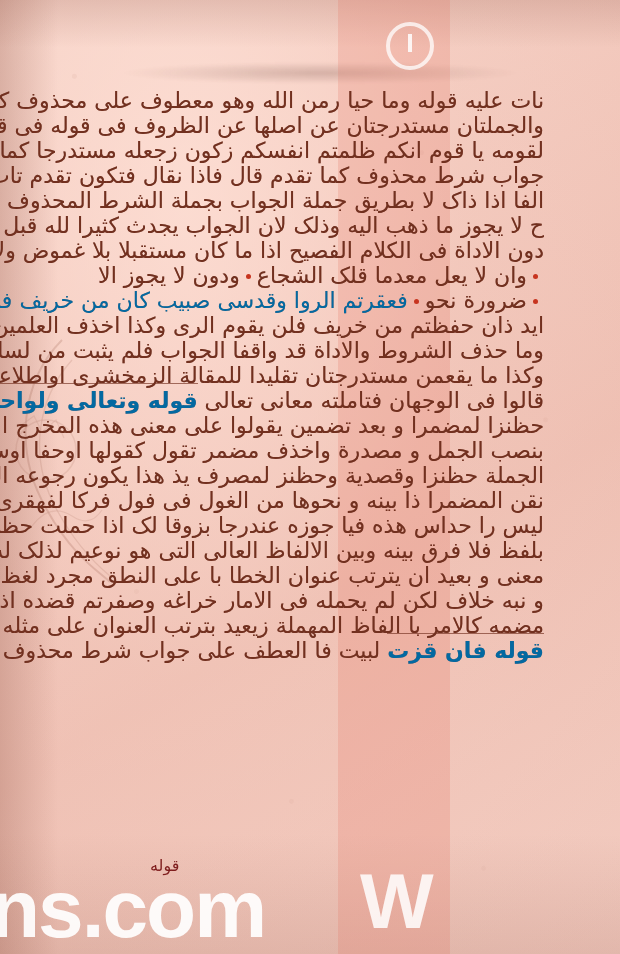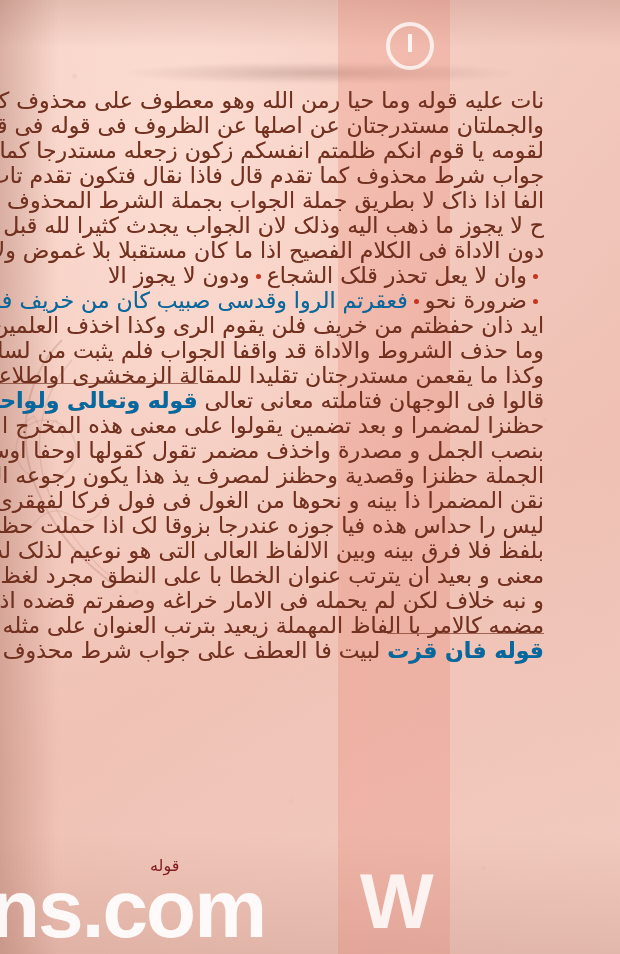--- a/index.html
+++ b/index.html
@@ -202,21 +202,21 @@
   <div class="text-block">
     <span class="line">نات علیه قوله وما حیا رمن الله وهو معطوف علی محذوف کما ذکرنا</span>
     <span class="line">والجملتان مستدرجتان عن اصلها عن الظروف فی قوله فی قوله فاذ قال موسی</span>
     <span class="line">لقومه یا قوم انکم ظلمتم انفسکم زکون زجعله مستدرجا کما تحت قولوسوف</span>
     <span class="line">جواب شرط محذوف کما تقدم قال فاذا نقال فتکون تقدم تاب علیکم فتکون</span>
     <span class="line">الفا اذا ذاک لا بطریق جملة الجواب بجملة الشرط المحذوف هو وجزم الشرط</span>
     <span class="line">ح لا یجوز ما ذهب الیه وذلک لان الجواب یجدث کثیرا لله قبل والشرط</span>
     <span class="line">دون الاداة فی الکلام الفصیح اذا ما کان مستقبلا بلا غموض ولا</span>
 
     <span class="line">
-      <span class="dot"></span><span>وان لا یعل تحذر قلک الشجاع</span><span class="dot"></span><span>ودون لا یجوز الا</span>
+      <span class="dot"></span><span>وان لا یعل معدما قلک الشجاع</span><span class="dot"></span><span>ودون لا یجوز الا</span>
     </span>
 
     <span class="line">
       <span class="dot"></span><span>ضرورة نحو</span><span class="dot"></span><span class="rubric">فعقرتم الروا وقدسی صبیب کان من خریف فلن یجدها</span>
     </span>
 
     <span class="line">اید ذان حفظتم من خریف فلن یقوم الری وکذا اخذف العلمین دون ان</span>
 
     <span class="line">
       <span>وما حذف الشروط والاداة قد واقفا الجواب فلم یثبت من لسان العرب</span>

